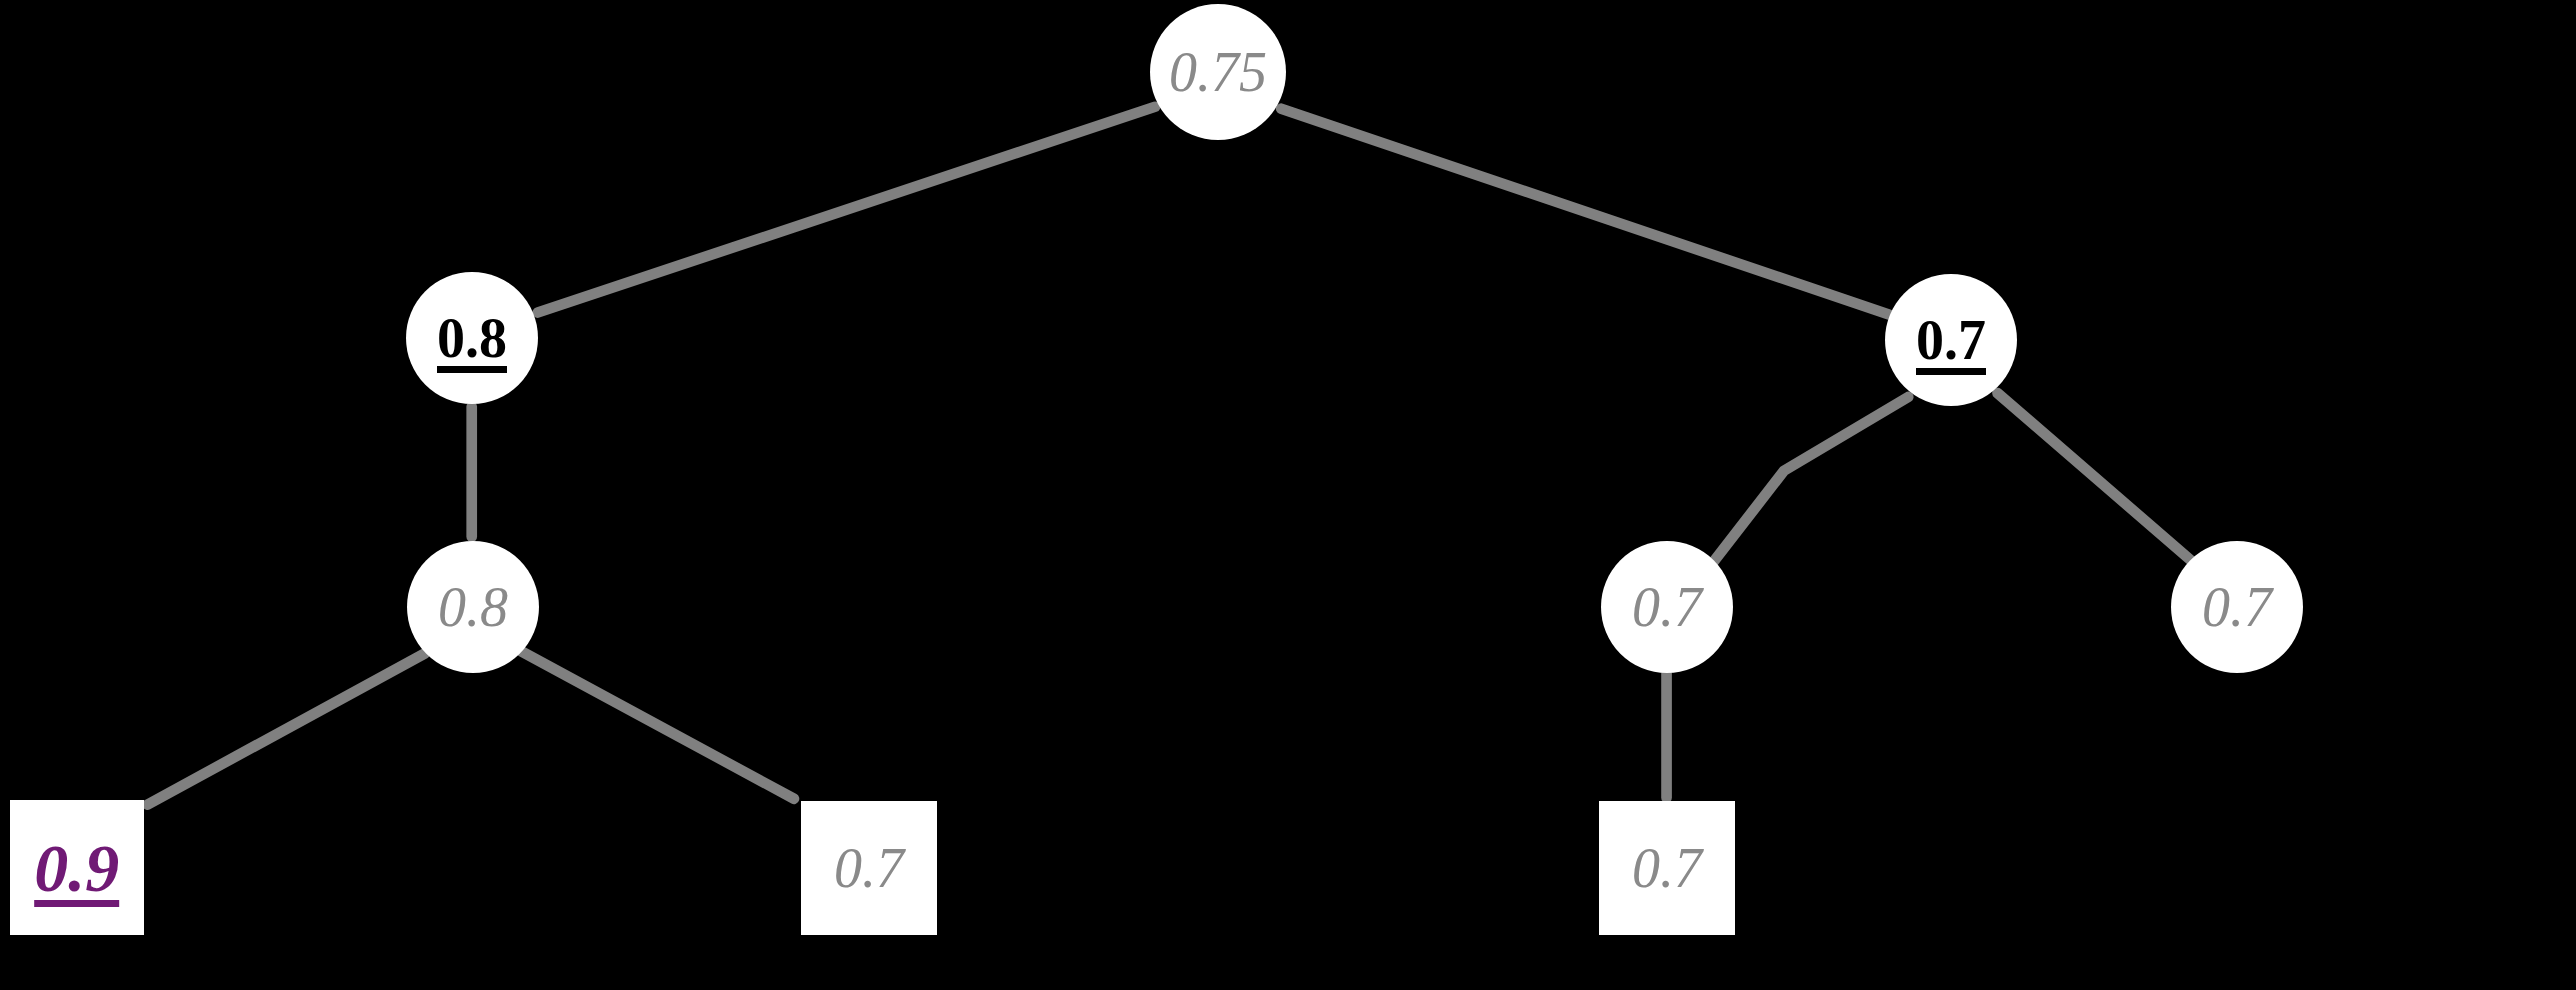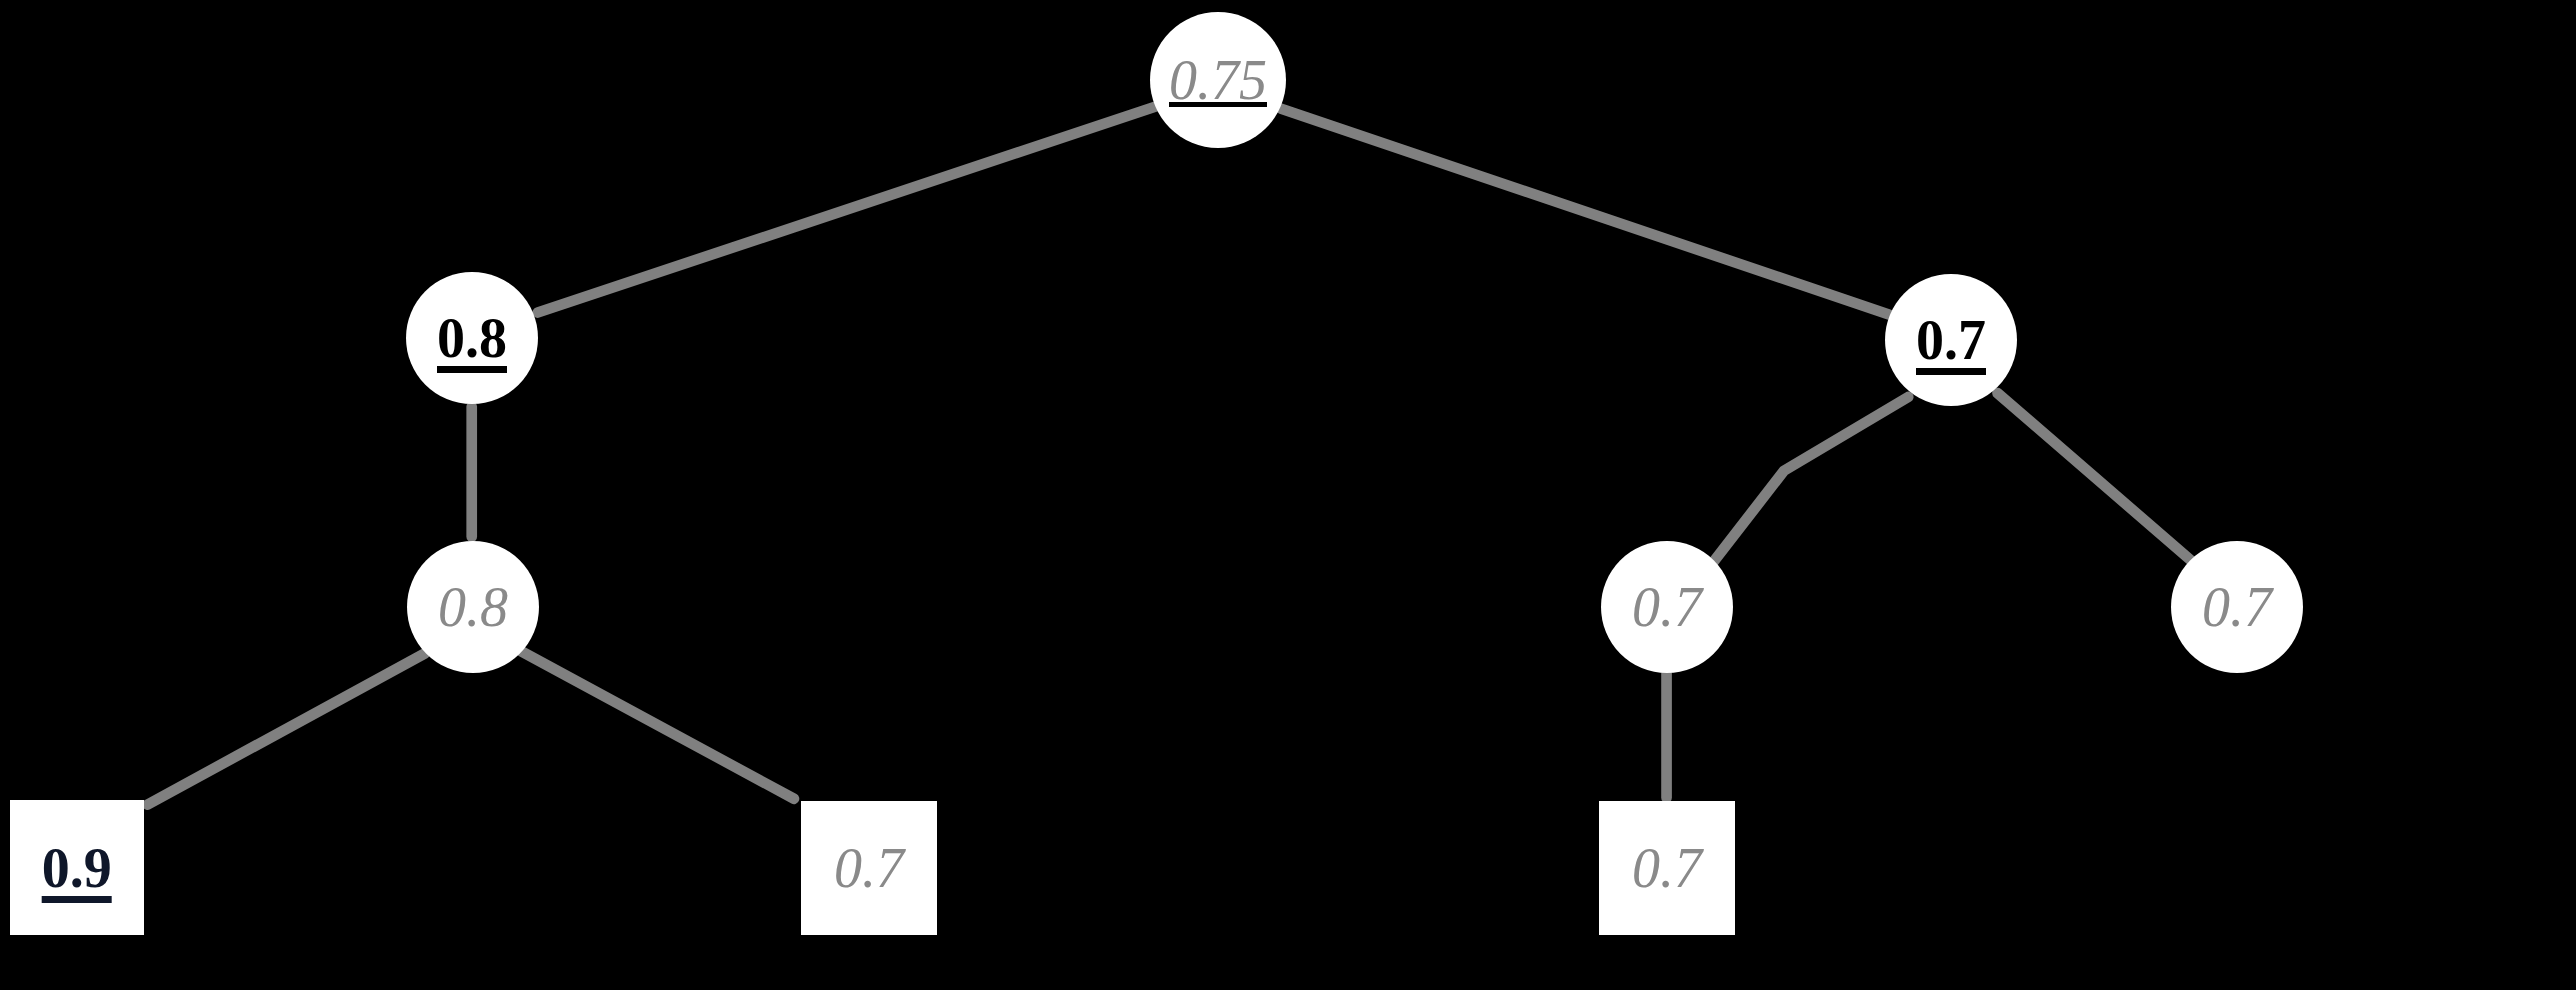--- a/index.html
+++ b/index.html
@@ -69,40 +69,40 @@
       <polyline points="1320,112 1946,324" fill="none" stroke="#808080" stroke-width="11" stroke-linecap="round" stroke-linejoin="round"></polyline>
       <polyline points="486,419 486,553" fill="none" stroke="#808080" stroke-width="11" stroke-linecap="round" stroke-linejoin="round"></polyline>
       <polyline points="438,673 152,829" fill="none" stroke="#808080" stroke-width="11" stroke-linecap="round" stroke-linejoin="round"></polyline>
       <polyline points="537,671 818,823" fill="none" stroke="#808080" stroke-width="11" stroke-linecap="round" stroke-linejoin="round"></polyline>
       <polyline points="1966,409 1838,485 1766,578" fill="none" stroke="#808080" stroke-width="11" stroke-linecap="round" stroke-linejoin="round"></polyline>
       <polyline points="2058,405 2258,578" fill="none" stroke="#808080" stroke-width="11" stroke-linecap="round" stroke-linejoin="round"></polyline>
       <polyline points="1717,694 1717,822" fill="none" stroke="#808080" stroke-width="11" stroke-linecap="round" stroke-linejoin="round"></polyline>
     </svg>
 
   <div id="node-layer">
-      <div class="node circle" style="background: rgb(255, 255, 255); left: 1150px; top: 12px; width: 136px; height: 136px; text-decoration: underline;">
+      <div class="node circle" style="background: rgb(255, 255, 255); left: 1150px; top: 4px; width: 136px; height: 136px;">
         <span class="node-label val-plain" style="font-size: 56px; color: rgb(138, 138, 138);">0.75</span>
       </div>
       <div class="node circle" style="background: rgb(255, 255, 255); left: 406px; top: 272px; width: 132px; height: 132px;">
         <span class="node-label val-chosen" style="font-size: 56px; color: rgb(0, 0, 0);">0.8</span>
       </div>
       <div class="node circle" style="background: rgb(255, 255, 255); left: 1885px; top: 274px; width: 132px; height: 132px;">
         <span class="node-label val-chosen" style="font-size: 56px; color: rgb(0, 0, 0);">0.7</span>
       </div>
       <div class="node circle" style="background: rgb(255, 255, 255); left: 407px; top: 541px; width: 132px; height: 132px;">
         <span class="node-label val-plain" style="font-size: 56px; color: rgb(138, 138, 138);">0.8</span>
       </div>
       <div class="node circle" style="background: rgb(255, 255, 255); left: 1601px; top: 541px; width: 132px; height: 132px;">
         <span class="node-label val-plain" style="font-size: 56px; color: rgb(138, 138, 138);">0.7</span>
       </div>
       <div class="node circle" style="background: rgb(255, 255, 255); left: 2171px; top: 541px; width: 132px; height: 132px;">
         <span class="node-label val-plain" style="font-size: 56px; color: rgb(138, 138, 138);">0.7</span>
       </div>
       <div class="node square" style="background: rgb(255, 255, 255); left: 9.7px; top: 800px; width: 134px; height: 135px;">
-        <span class="node-label val-chosen" style="font-size: 56px; color: #0f172a;">0.9</span>
+        <span class="node-label val-chosen" style="font-size: 68px; color: #701a75; font-style: italic;">0.9</span>
       </div>
       <div class="node square" style="background: rgb(255, 255, 255); left: 801px; top: 801px; width: 136px; height: 134px;">
         <span class="node-label val-plain" style="font-size: 56px; color: rgb(138, 138, 138);">0.7</span>
       </div>
       <div class="node square" style="background: rgb(255, 255, 255); left: 1599px; top: 801px; width: 136px; height: 134px;">
         <span class="node-label val-plain" style="font-size: 56px; color: rgb(138, 138, 138);">0.7</span>
       </div>
     </div>
 
 </div>

